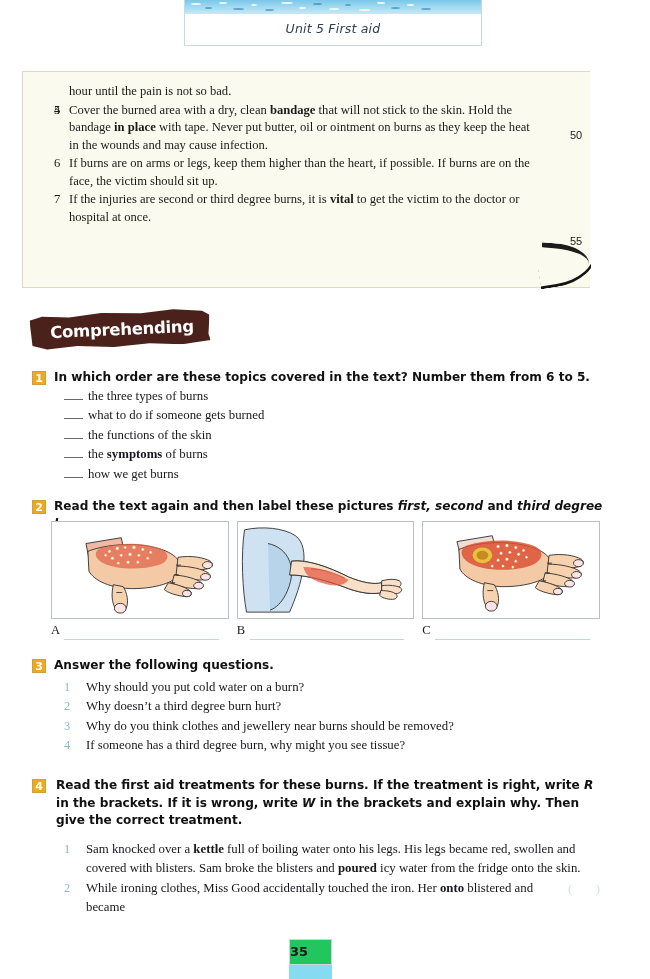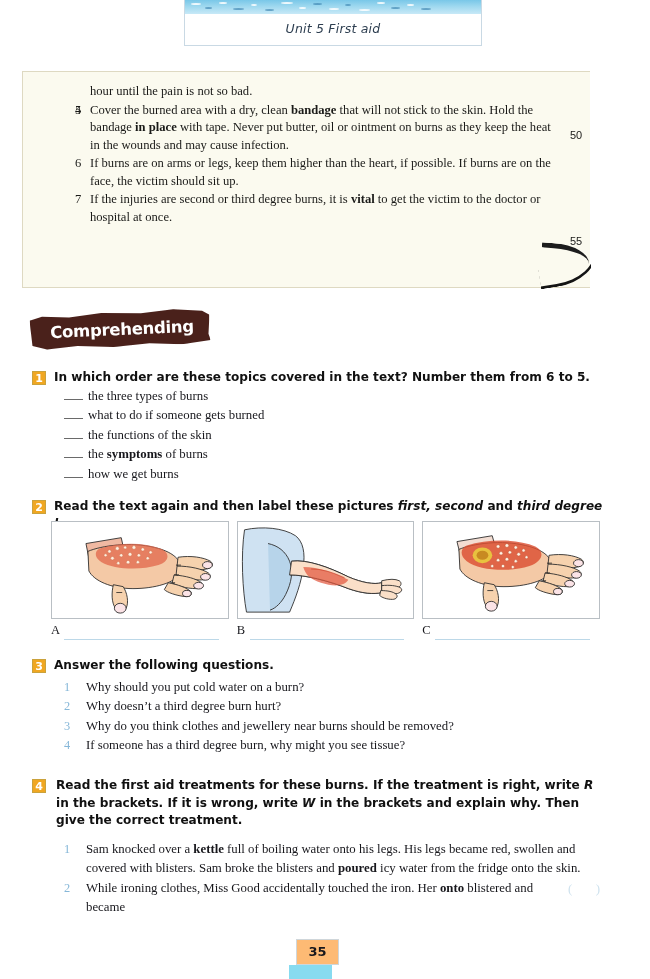--- a/index.html
+++ b/index.html
@@ -60,21 +60,21 @@
     top: 71px;
     width: 568px;
     height: 217px;
     background: #fbfaef;
     border: 1px solid #ded9c2;
     border-right: none;
     box-sizing: border-box;
   }
   .passage-inner {
     position: absolute;
-    left: 52px;
+    left: 31px;
     top: 11px;
     width: 520px;
     font-size: 12.6px;
     line-height: 17.5px;
     color: #1a1a18;
   }
   .p-line {
     position: relative;
     margin: 0 0 0 0;
   }
@@ -277,30 +277,30 @@
     height: 40px;
   }
   .pagebar .band {
     position: absolute;
     left: 0; bottom: 0;
     width: 43px; height: 14px;
     background: #87dbf0;
   }
   .pagebar .box {
     position: absolute;
-    left: 7px; top: 0;
+    left: 0; top: 0;
     width: 43px; height: 26px;
-    background: #fdba74;
+    background: #22c55e;
     border: 1px solid #cfd6da;
     box-sizing: border-box;
     font-family: "DejaVu Sans", sans-serif;
     font-weight: bold;
     font-size: 13px;
     color: #17171c;
-    text-align: center;
+    text-align: left;
     line-height: 24px;
   }
   i, em { font-style: italic; }
   b, strong { font-weight: bold; }
 </style>
 </head>
 <body>
 
 <div class="runhead">
   <div class="runhead-water">

